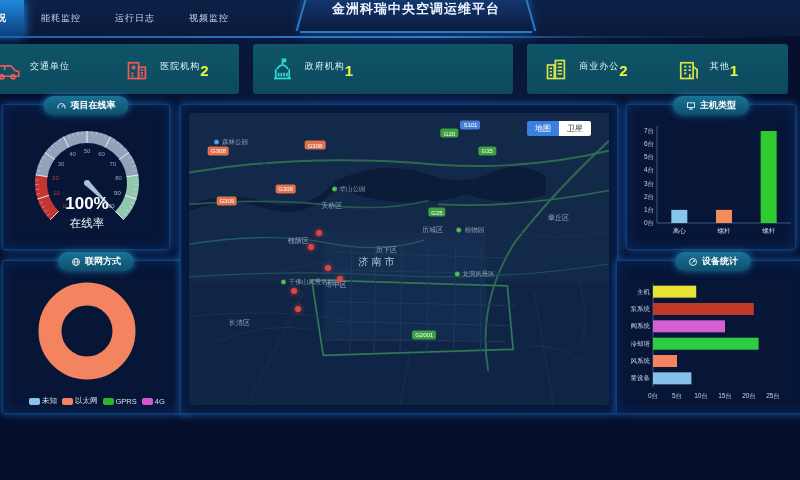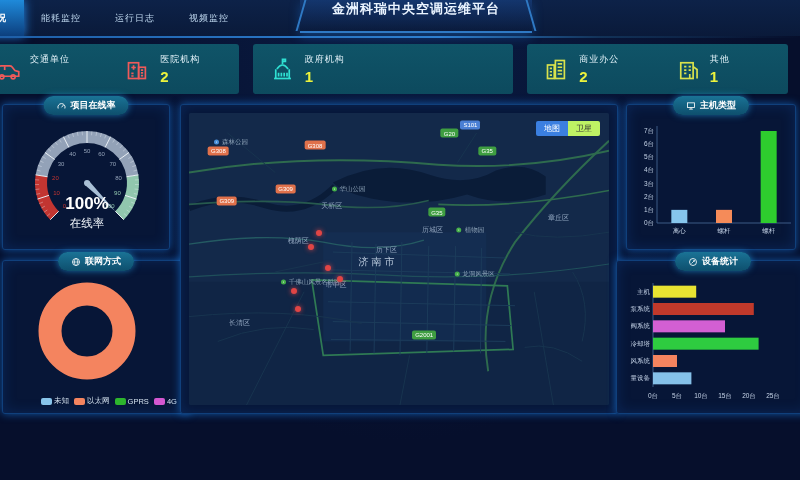--- a/index.html
+++ b/index.html
@@ -25,21 +25,21 @@
          background:#2f79c4; }
   .title-box:before { left:0; transform:skewX(-16deg); }
   .title-box:after { right:0; transform:skewX(16deg); }
 
   
   .stats { position:absolute; top:44px; left:-22px; width:810px; display:flex; gap:14px; }
   .card { flex:1; height:50px; background:linear-gradient(180deg,#0f5468,#0d4a5e);
           border-radius:3px; display:flex; align-items:center; }
   .stat-item { flex:1; display:flex; align-items:center; gap:9px; padding-left:16px; }
   .stat-icon { width:27px; height:27px; flex:0 0 27px; }
-  .stat-texts { display:flex; flex-direction:column; }
+  .stat-texts { display:flex; flex-direction:row; }
   .stat-label { font-size:9px; color:#e2f2f9; letter-spacing:1px; }
   .stat-value { font-size:15px; font-weight:bold; color:#ecf33c; margin-top:2px; min-height:17px; }
 
   
   .panel { position:absolute; background:#071637; border:1px solid #10407c; border-radius:3px;
            box-shadow:0 0 8px rgba(30,140,255,.55), inset 0 0 14px rgba(25,100,210,.22); }
   .pill { position:absolute; top:-9px; left:50%; transform:translateX(-50%); z-index:6;
           background:linear-gradient(180deg,#1c7His,#null);  }
   .pill { background:linear-gradient(180deg,#1a7396,#0e4f6d); border-radius:10px; padding:3px 13px;
           font-size:9px; font-weight:bold; color:#fff; white-space:nowrap; display:flex;
@@ -47,21 +47,21 @@
   .pill svg { width:10px; height:10px; }
   #gauge-panel  { left:2px;   top:104px; width:168px; height:146px; }
   #donut-panel  { left:2px;   top:260px; width:188px; height:154px; }
   #map-panel    { left:180px; top:104px; width:438px; height:310px; }
   #host-panel   { left:626px; top:104px; width:170px; height:146px; }
   #device-panel { left:616px; top:260px; width:194px; height:154px; }
   .chart-svg { position:absolute; left:0; top:14px; }
   svg text { font-family:"Liberation Sans","DejaVu Sans",sans-serif; }
 
   
-  .legend { position:absolute; bottom:7px; left:0; width:100%; display:flex; justify-content:center;
+  .legend { position:absolute; bottom:7px; left:0; width:100%; display:flex; 
             gap:5px;padding-left:26px; }
   .lg-item { display:flex; align-items:center; gap:2px; cursor:pointer; }
   .lg-swatch { width:11px; height:7px; border-radius:2px; }
   .lg-label { font-size:7.5px; color:#d4e2ef; }
 
   
   .map-body { position:absolute; inset:8px; overflow:hidden; border-radius:2px; background:#13294a; }
   #map-base { position:absolute; inset:0; width:100%; height:100%; }
   #map-overlays { position:absolute; inset:0; }
   .badge { position:absolute; transform:translate(-50%,-50%); font-size:6px; line-height:1;
@@ -71,25 +71,25 @@
   .badge.blue   { background:#4a7fd4; }
   .plabel { position:absolute; transform:translate(-50%,-50%); font-size:7px; color:#8fa3bd;
             white-space:nowrap; }
   .plabel.big { font-size:10px; color:#b9c9dc; letter-spacing:3px; }
   .poi { position:absolute; transform:translate(-50%,-50%); display:flex; align-items:center;
          gap:3px; white-space:nowrap; cursor:pointer; }
   .poi-dot { width:5px; height:5px; border-radius:50%; background:#fff; border:2px solid #46b04a; }
   .poi-label { font-size:6.5px; color:#8ba1b6; }
   .pdot { position:absolute; width:6px; height:6px; border-radius:50%; background:#e04545;
           transform:translate(-50%,-50%); box-shadow:0 0 5px rgba(230,70,70,.9); cursor:pointer; }
-  .map-toggle { position:absolute; top:8px; right:9px; display:flex; z-index:8; }
+  .map-toggle { position:absolute; top:8px; right:18px; display:flex; z-index:8; }
   .map-toggle button { font-size:8px; padding:2.5px 8px; border:none; cursor:pointer;
           font-family:inherit; line-height:1.2; }
   #btn-map { background:#3b7fe0; color:#fff; border-radius:2px 0 0 2px; }
-  #btn-sat { background:#bef264; color:#333; border-radius:0 2px 2px 0; }
+  #btn-sat { background:#ffffff; color:#333; border-radius:0 2px 2px 0; }
 </style>
 </head>
 <body>
 
 <header class="topbar">
   <nav class="tabs" id="tabs">
       <div class="tab active">概况</div>
       <div class="tab">能耗监控</div>
       <div class="tab">运行日志</div>
       <div class="tab">视频监控</div>

